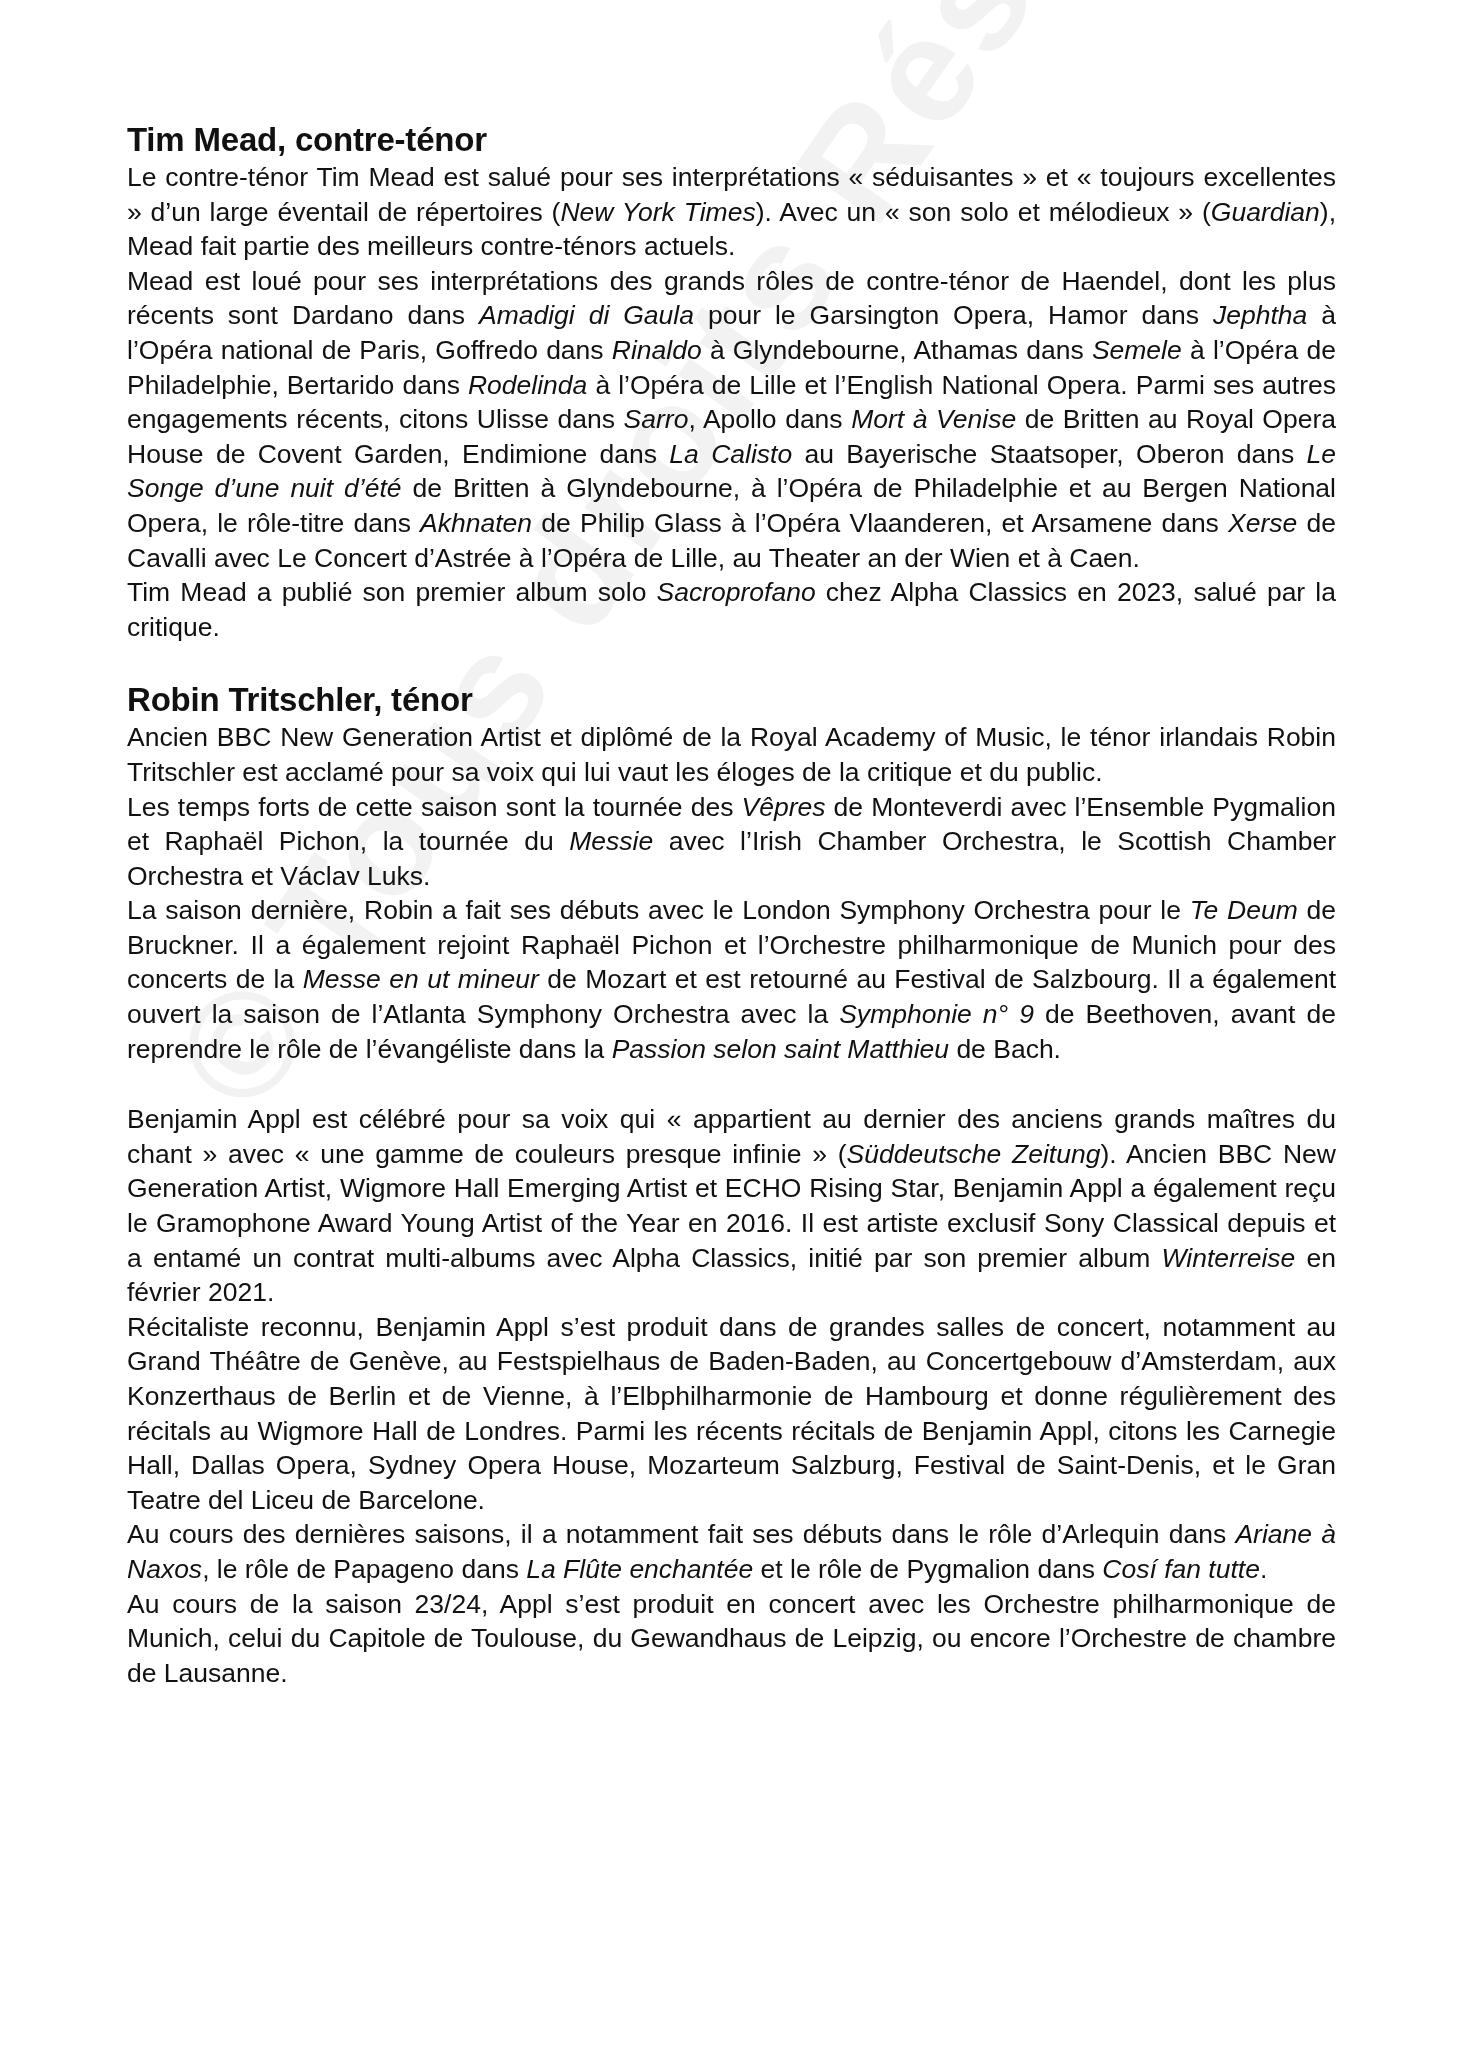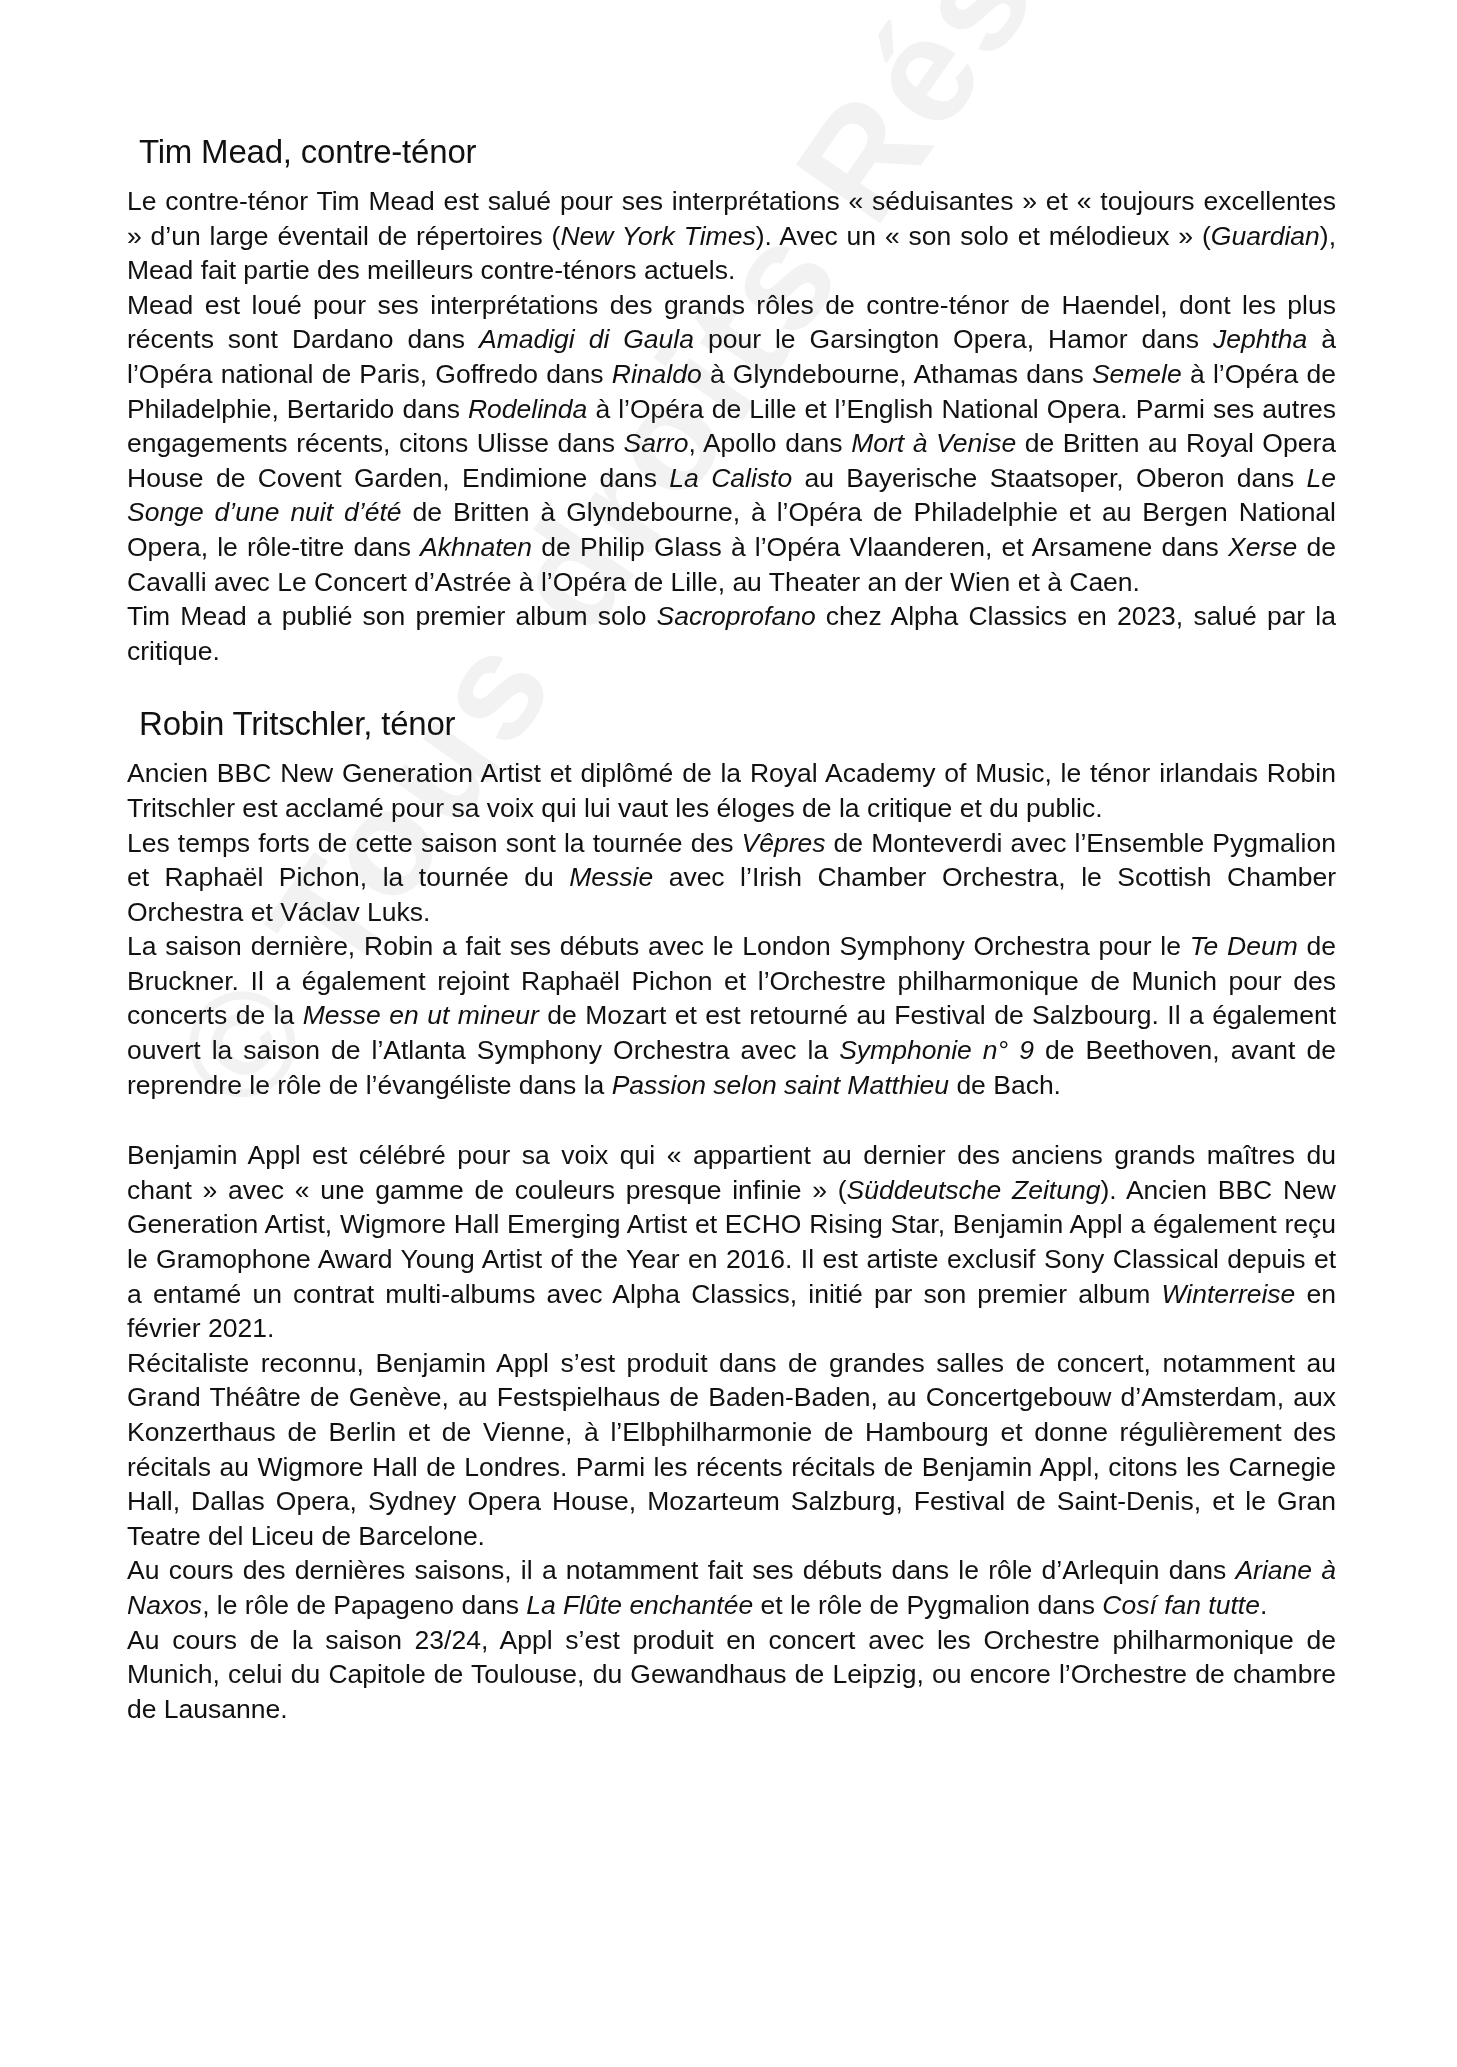--- a/index.html
+++ b/index.html
@@ -6,22 +6,22 @@
   body { width: 1457px; height: 2067px; position: relative; overflow: hidden; }
   .page {
     position: absolute; left: 127px; top: 120px; width: 1209px;
     font-family: "Liberation Sans", sans-serif;
     color: #111111;
     font-size: 26.5px;
     line-height: 34.6px;
   }
   .section { margin-bottom: 36px; }
   .section-title {
-    font-weight: normal; font-size: 33px; line-height: 40px;
-    margin: 12px; letter-spacing: -0.2px;
+    font-weight: bold; font-size: 33px; line-height: 40px;
+    margin: 0; letter-spacing: -0.2px;
   }
   .para { margin: 0; text-align: justify; text-align-last: left; hyphens: none; }
   .para i { font-style: italic; }
   .watermark {
     position: absolute; left: 140px; top: 1040px;
     transform: rotate(-55deg); transform-origin: left top;
     font-family: "Liberation Sans", sans-serif; font-weight: bold;
     font-size: 150px; color: rgba(0,0,0,0.05); white-space: nowrap;
     pointer-events: none; letter-spacing: 6px;
   }

